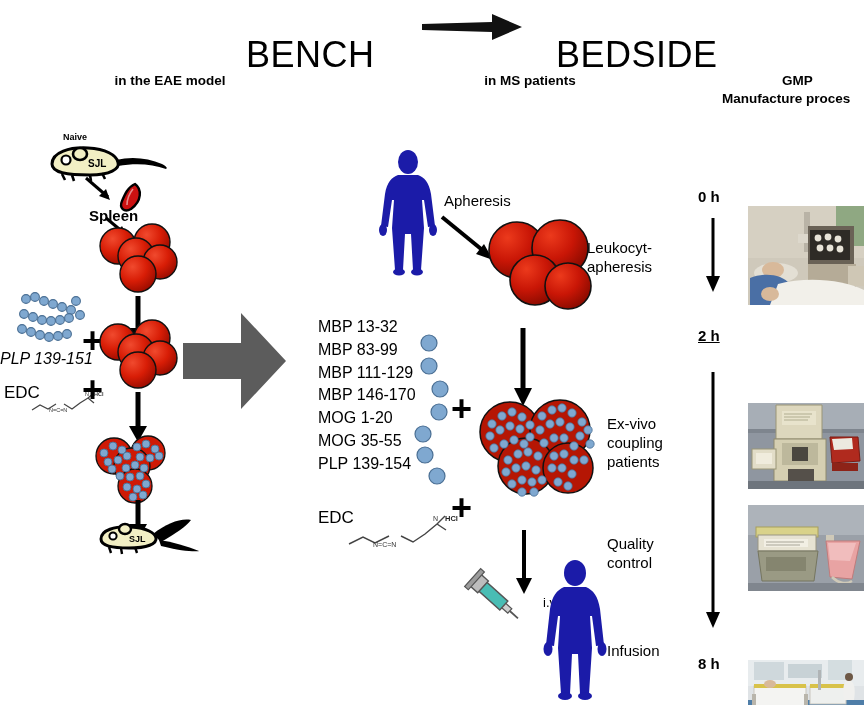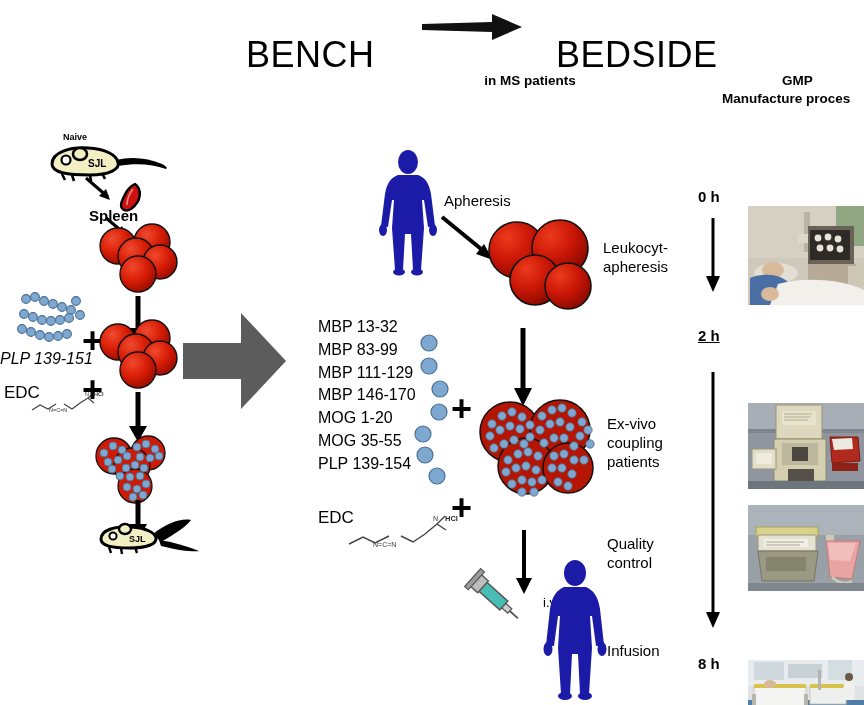--- a/index.html
+++ b/index.html
@@ -24,20 +24,21 @@
 
 <div class="abs" style="left:422px;top:12px;width:108px;height:30px;">
   <svg width="108" height="30" viewBox="0 0 108 30">
     <path d="M0 12 L70 10 L70 2 L100 15 L70 28 L70 20 L0 18 Z" fill="#111"></path>
   </svg>
 </div>
 
 <div class="abs ttl" style="left:556px;top:2px;">BEDSIDE</div>
 
 <div class="abs hdr" style="left:10px;top:72px;width:320px;">
+  <div>in the EAE model</div>
 </div>
 
 <div class="abs hdr" style="left:370px;top:72px;width:320px;">
   <div>in MS patients</div>
 </div>
 
 <div class="abs hdr" style="left:740px;top:72px;width:160px;text-align:left;">
   <div style="width:115px;text-align:center;">GMP</div>
   <div style="width:155px;text-align:left;margin-left:-18px;">Manufacture proces</div>
 </div>
@@ -262,21 +263,21 @@
         <stop offset="100%" stop-color="#8d0b00"></stop>
       </radialGradient>
     </defs>
     <circle cx="30" cy="32" r="28" fill="url(#rg2)" stroke="#111" stroke-width="1.6"></circle>
     <circle cx="73" cy="30" r="28" fill="url(#rg2)" stroke="#111" stroke-width="1.6"></circle>
     <circle cx="48" cy="62" r="25" fill="url(#rg2)" stroke="#111" stroke-width="1.6"></circle>
     <circle cx="81" cy="68" r="23" fill="url(#rg2)" stroke="#111" stroke-width="1.6"></circle>
   </svg>
 </div>
 
-<div class="abs lbl" style="left:587px;top:238px;padding-left:16px;">
+<div class="abs lbl" style="left:587px;top:238px;">
   <div>Leukocyt-</div>
   <div>apheresis</div>
 </div>
 
 <div class="abs" style="left:512px;top:328px;">
   <svg width="22" height="80">
       <path d="M11 0 L11 62" stroke="#000" stroke-width="5" fill="none"></path>
     <path d="M11 78 L2 60 L20 60 Z" fill="#000"></path>
     </svg>
 </div>

